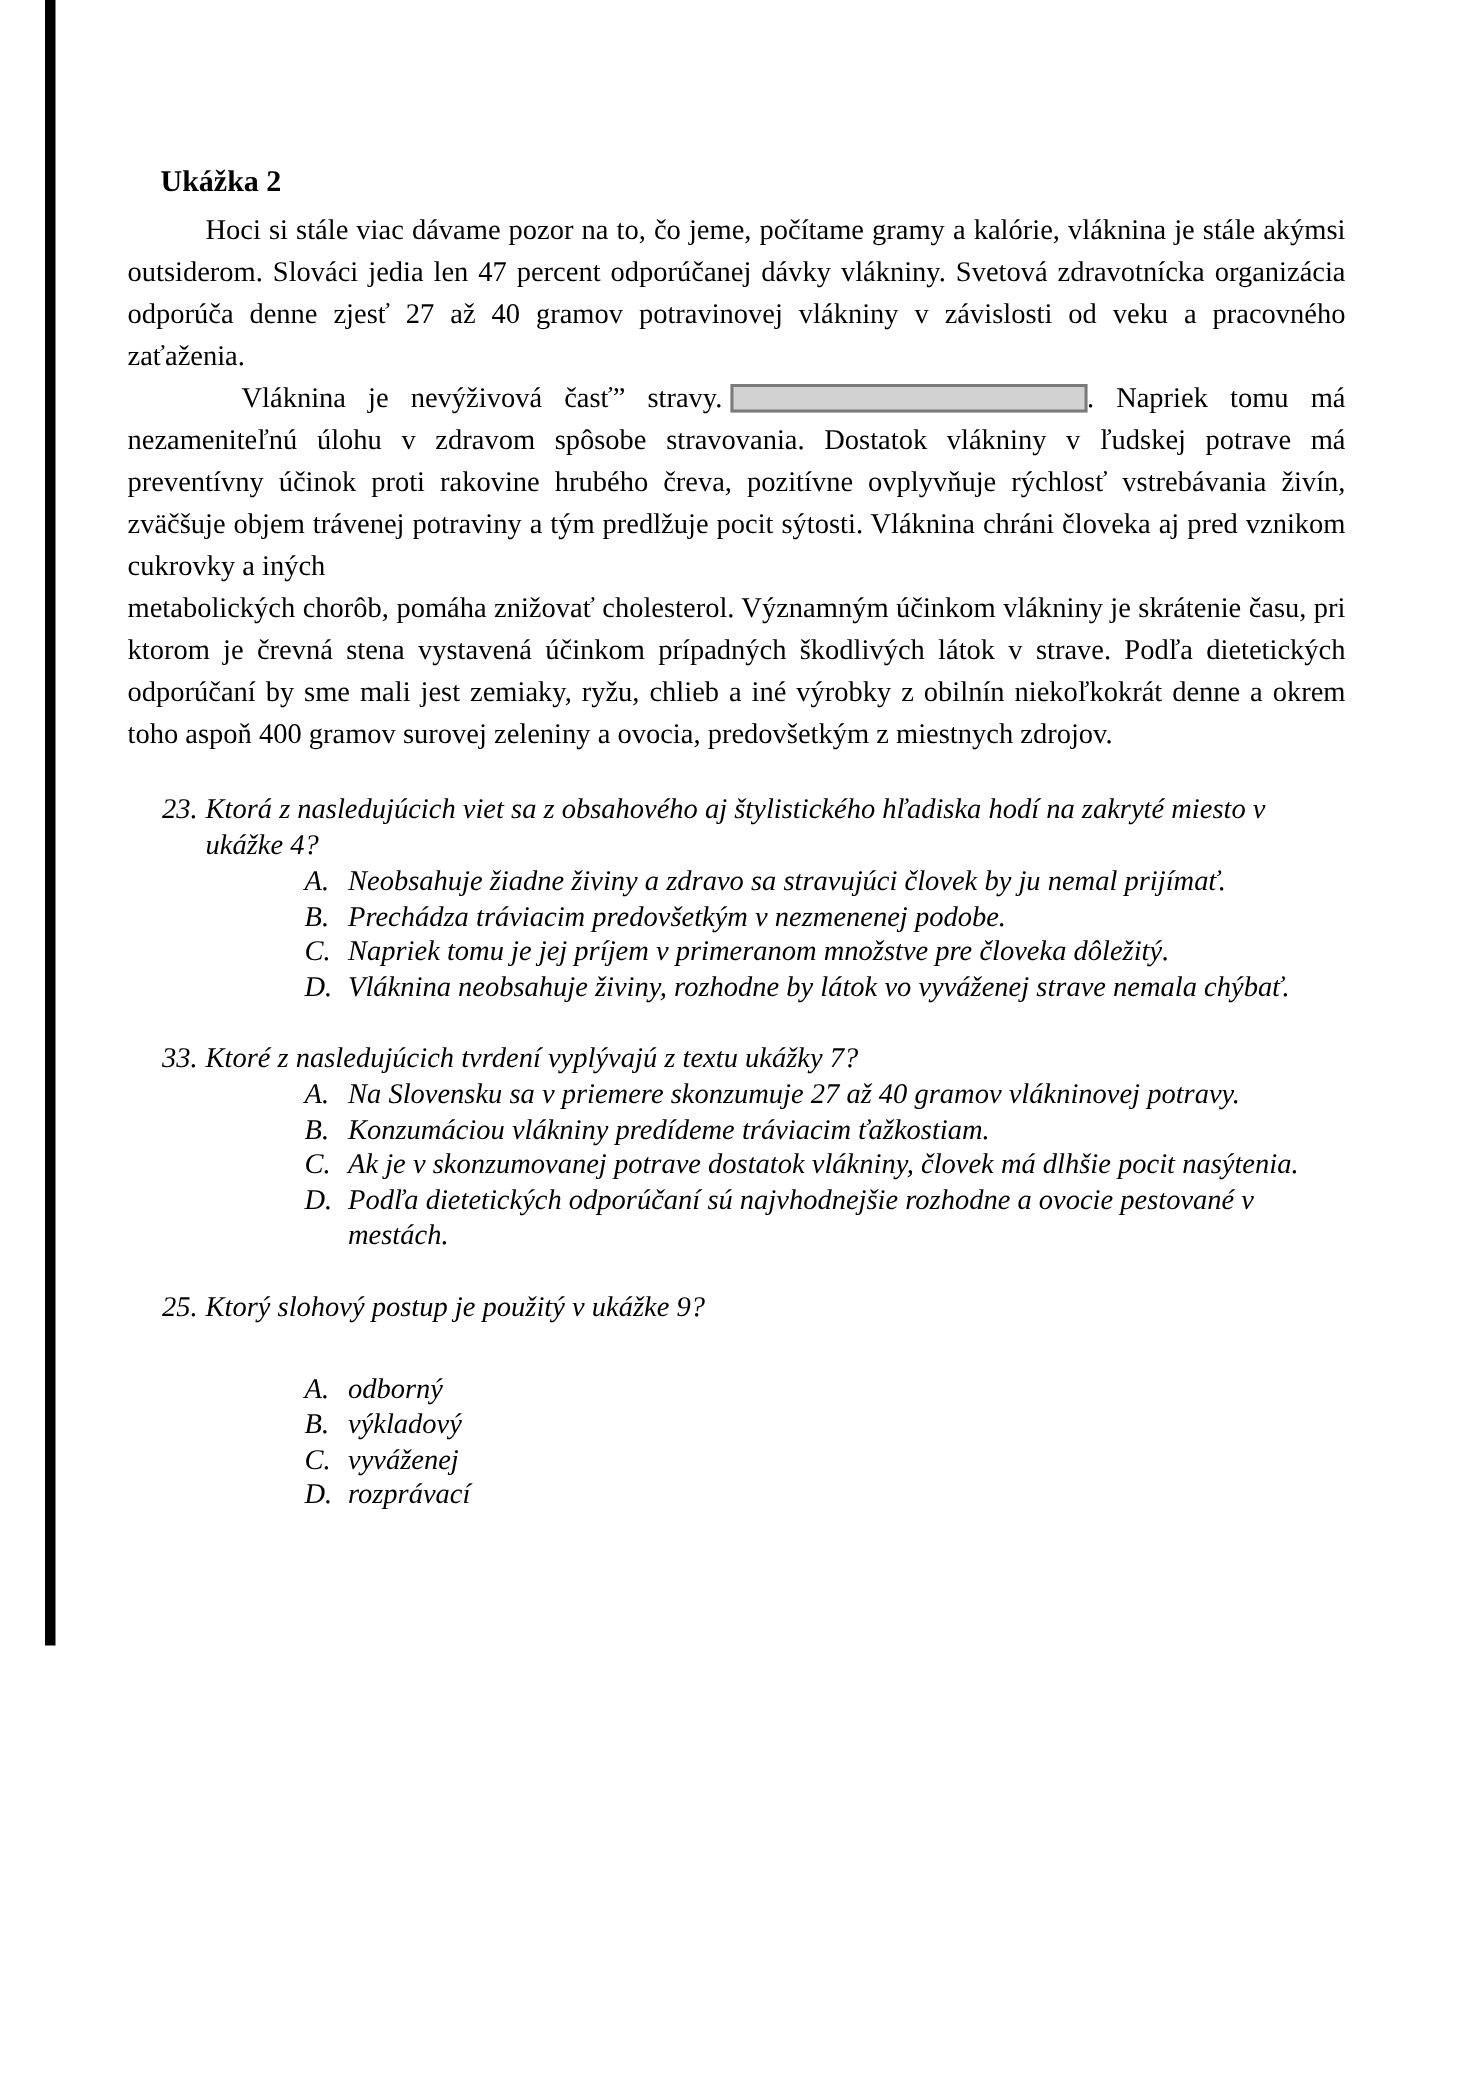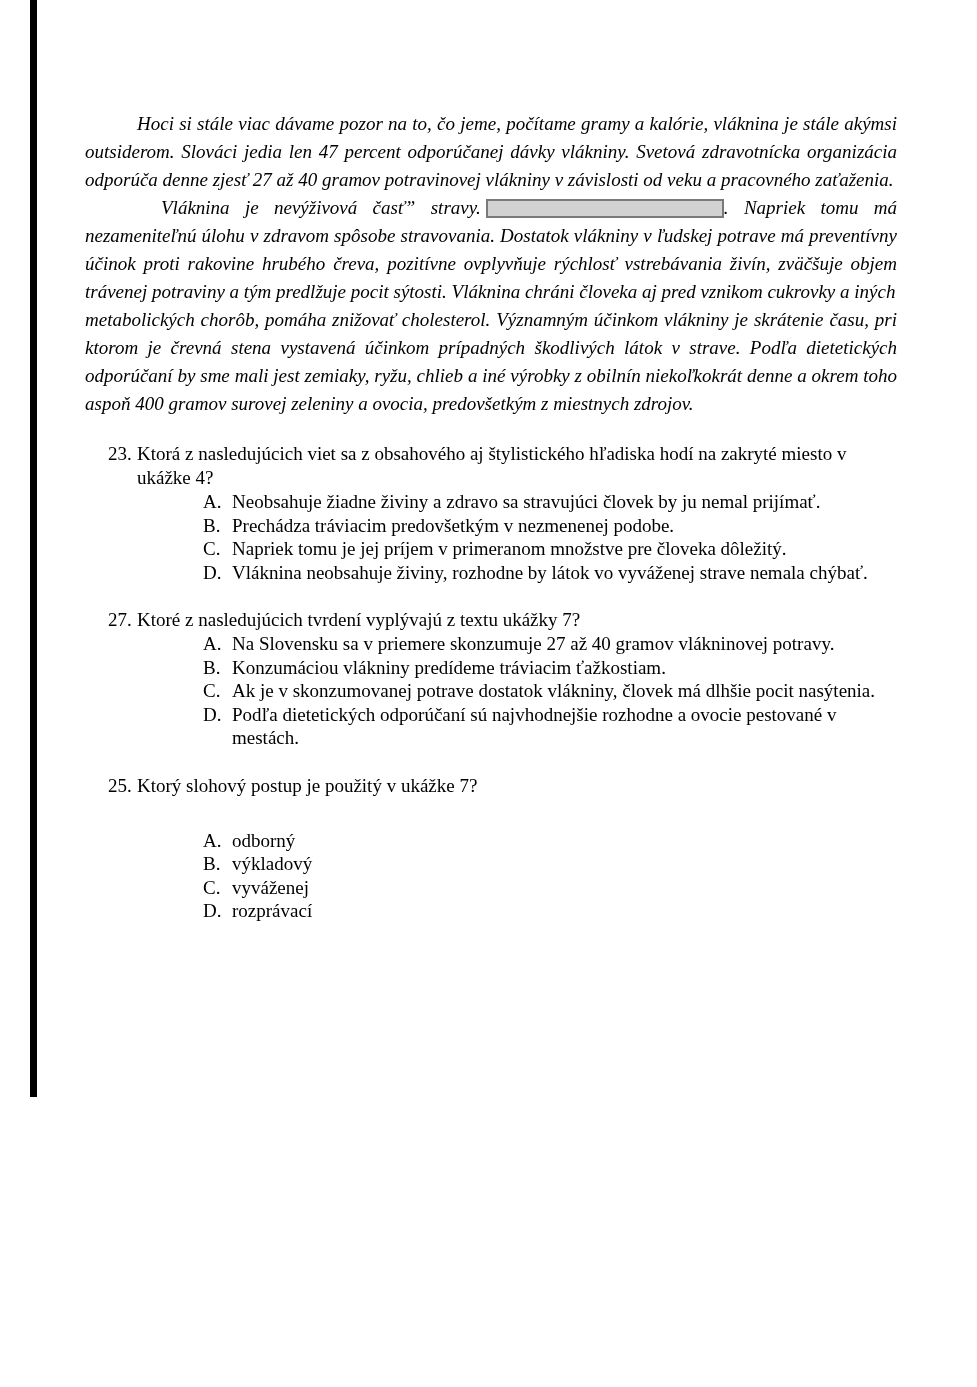--- a/index.html
+++ b/index.html
@@ -26,33 +26,32 @@
   .excerpt-title {
     font-size: 20px;
     font-weight: bold;
     margin: 0 0 7px 22px;
   }
   .excerpt-p {
     font-size: 19px;
     line-height: 28px;
     text-align: justify;
     margin: 0;
-    font-style: italic;
   }
   .indent-1 { text-indent: 52px; }
   .indent-2 { text-indent: 76px; }
   .blank-box {
     display: inline-block;
     width: 238px; height: 19px;
     background: #d2d2d2;
     border: 2px solid #7a7a7a;
     vertical-align: -4px;
     margin-left: 5px;
   }
-  .questions { margin-top: 12px; }
+  .questions { margin-top: 12px; font-style: italic; }
   .question { margin-top: 24px; }
   .q-head {
     display: flex;
     padding-left: 23px;
     font-size: 19px;
     line-height: 24px;
   }
   .q-num { width: 29px; flex-shrink: 0; }
   .q-text { flex: 1; }
   .options {
@@ -65,20 +64,21 @@
   .opt-label { width: 29px; flex-shrink: 0; }
   .opt-text { flex: 1; }
 </style>
 </head>
 <body>
 
 <div class="edge-line"></div>
 
 <div class="content">
 
+  <h1 class="excerpt-title">Ukážka 2</h1>
 
   <p class="excerpt-p indent-1">Hoci si stále viac dávame pozor na to, čo jeme, počítame gramy a kalórie, vláknina je stále akýmsi outsiderom. Slováci jedia len 47 percent odporúčanej dávky vlákniny. Svetová zdravotnícka organizácia odporúča denne zjesť 27 až 40 gramov potravinovej vlákniny v závislosti od veku a pracovného zaťaženia.</p>
 
   <p class="excerpt-p indent-2"><span>Vláknina je nevýživová časť” stravy.</span><span class="blank-box"></span><span>. Napriek tomu má nezameniteľnú úlohu v zdravom spôsobe stravovania. Dostatok vlákniny v ľudskej potrave má preventívny účinok proti rakovine hrubého čreva, pozitívne ovplyvňuje rýchlosť vstrebávania živín, zväčšuje objem trávenej potraviny a tým predlžuje pocit sýtosti. Vláknina chráni človeka aj pred vznikom cukrovky a iných</span></p>
 
   <p class="excerpt-p">metabolických chorôb, pomáha znižovať cholesterol. Významným účinkom vlákniny je skrátenie času, pri ktorom je črevná stena vystavená účinkom prípadných škodlivých látok v strave. Podľa dietetických odporúčaní by sme mali jest zemiaky, ryžu, chlieb a iné výrobky z obilnín niekoľkokrát denne a okrem toho aspoň 400 gramov surovej zeleniny a ovocia, predovšetkým z miestnych zdrojov.</p>
 
   <div class="questions">
 
     <div class="question">
@@ -101,21 +101,21 @@
         </div>
         <div class="option">
           <span class="opt-label">D.</span>
           <span class="opt-text">Vláknina neobsahuje živiny, rozhodne by látok vo vyváženej strave nemala chýbať.</span>
         </div>
       </div>
     </div>
 
     <div class="question">
       <div class="q-head">
-        <span class="q-num">27.</span>
+        <span class="q-num">33.</span>
         <span class="q-text">Ktoré z nasledujúcich tvrdení vyplývajú z textu ukážky 7?</span>
       </div>
       <div class="options">
         <div class="option">
           <span class="opt-label">A.</span>
           <span class="opt-text">Na Slovensku sa v priemere skonzumuje 27 až 40 gramov vlákninovej potravy.</span>
         </div>
         <div class="option">
           <span class="opt-label">B.</span>
           <span class="opt-text">Konzumáciou vlákniny predídeme tráviacim ťažkostiam.</span>
@@ -127,21 +127,21 @@
         <div class="option">
           <span class="opt-label">D.</span>
           <span class="opt-text">Podľa dietetických odporúčaní sú najvhodnejšie rozhodne a ovocie pestované v mestách.</span>
         </div>
       </div>
     </div>
 
     <div class="question">
       <div class="q-head">
         <span class="q-num">25.</span>
-        <span class="q-text">Ktorý slohový postup je použitý v ukážke 7?</span>
+        <span class="q-text">Ktorý slohový postup je použitý v ukážke 9?</span>
       </div>
       <div class="options spaced">
         <div class="option">
           <span class="opt-label">A.</span>
           <span class="opt-text">odborný</span>
         </div>
         <div class="option">
           <span class="opt-label">B.</span>
           <span class="opt-text">výkladový</span>
         </div>

